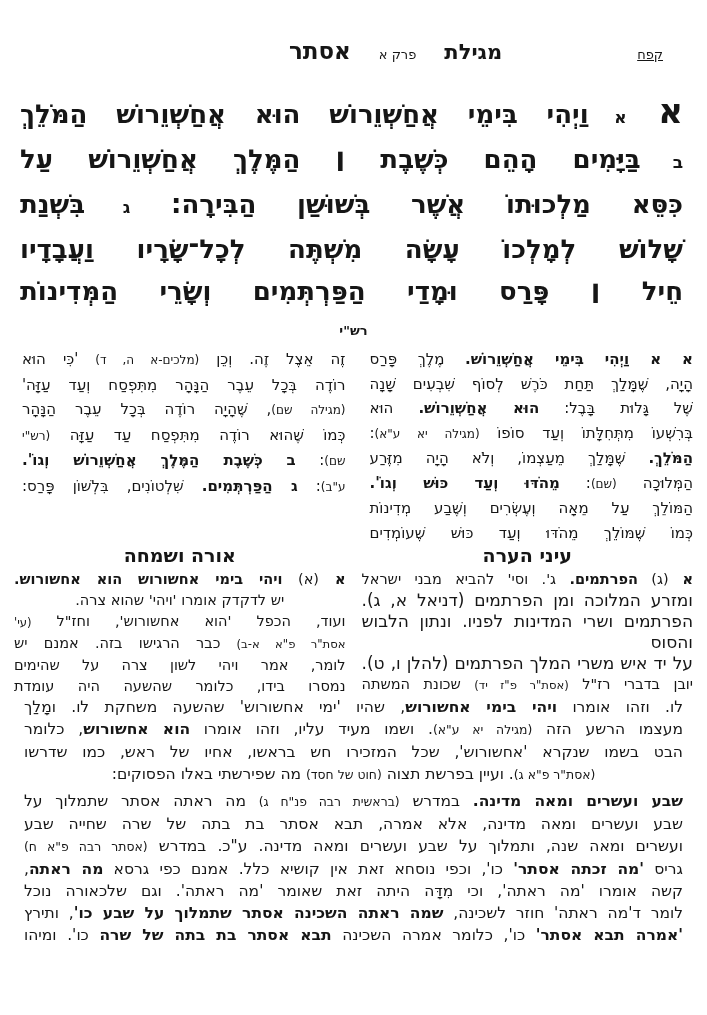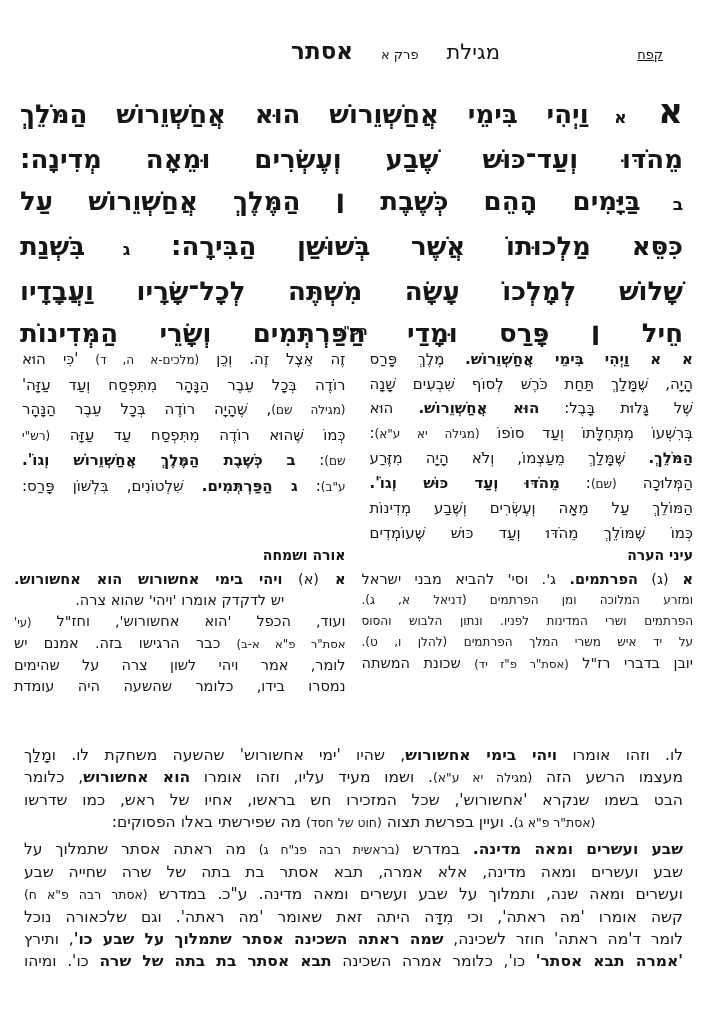--- a/index.html
+++ b/index.html
@@ -5,44 +5,44 @@
   html,body { margin:0; padding:0; background:#e8e8e8; }
   .page {
     position:relative; width:707px; height:1015px; margin:0 auto;
     background:#ffffff; color:#161616; direction:rtl; overflow:hidden;
     font-family:"DejaVu Sans", sans-serif;
   }
   
   .header { position:absolute; top:38px; left:0; right:0; height:30px; }
   .pagenum { position:absolute; right:44px; top:9px; font-size:13px;text-decoration:underline; }
   .hdr-group { display:flex; justify-content:center; align-items:baseline; gap:28px; transform:translateX(42px); }
-  .hdr-book  { font-size:21px; font-weight:normal; }
+  .hdr-book  { font-size:21px; font-weight:bold; }
   .hdr-chap  { font-size:13px; }
   .hdr-sefer { font-size:23px; font-weight:bold; }
   
   .verses { position:absolute; top:90px; right:24px; left:20px; }
   .vline {
     font-size:26px; font-weight:bold; line-height:42px;
     text-align:justify; text-align-last:justify;
   }
   .vline .ch { font-size:34px; }
   .vline .vn { font-size:17px; }
   
   .rashi-label { position:absolute; top:323px; left:0; right:0; text-align:center; font-size:13px; font-weight:bold; }
   .cols { position:absolute; right:14px; left:14px; display:flex; gap:16px; }
   .cols.rashi { top:347px; }
   .col { flex:1 1 0; min-width:0; }
   .rline { font-size:15px; line-height:24.5px; text-align:justify; text-align-last:justify;margin-left:8px; }
   
   .cols.lower { top:546px; }
-  .com-header { font-weight:bold; font-size:14px; line-height:19px; margin-bottom:4px; }
+  .com-header { text-align:center; font-weight:bold; font-size:19px; line-height:19px; margin-bottom:4px; }
   .cline { font-size:14.5px; line-height:21px; text-align:justify; text-align-last:justify; }
-  .sm-line { font-size:12px; }
+  .sm-line { font-size:17px; }
   
-  .fullpara { position:absolute; right:24px; left:24px;margin-top:48px; }
+  .fullpara { position:absolute; right:24px; left:24px; }
   .fullpara.cont { top:696px; }
   .fullpara.bottom { top:790px; }
   .pline { font-size:15.5px; line-height:22px; text-align:justify; text-align-last:justify; }
   
   .b { font-weight:bold; }
   .sm { font-size:0.8em;text-align:center; }
   .center { text-align:center; text-align-last:center; }
 </style>
 </head>
 <body>
@@ -53,21 +53,20 @@
     <span class="pagenum">קפח</span>
     <div class="hdr-group">
       <span class="hdr-book">מגילת</span>
       <span class="hdr-chap">פרק א</span>
       <span class="hdr-sefer">אסתר</span>
     </div>
   </div>
 
   <section class="verses">
     <div class="vline"><span class="ch">א </span><span class="vn">א </span>וַיְהִי בִּימֵי אֲחַשְׁוֵרוֹשׁ הוּא אֲחַשְׁוֵרוֹשׁ הַמֹּלֵךְ</div>
-    <div class="vline">מֵהֹדּוּ וְעַד־כּוּשׁ שֶׁבַע וְעֶשְׂרִים וּמֵאָה מְדִינָה:</div>
     <div class="vline"><span class="vn">ב </span>בַּיָּמִים הָהֵם כְּשֶׁבֶת ׀ הַמֶּלֶךְ אֲחַשְׁוֵרוֹשׁ עַל</div>
     <div class="vline">כִּסֵּא מַלְכוּתוֹ אֲשֶׁר בְּשׁוּשַׁן הַבִּירָה: <span class="vn">ג </span>בִּשְׁנַת</div>
     <div class="vline">שָׁלוֹשׁ לְמָלְכוֹ עָשָׂה מִשְׁתֶּה לְכָל־שָׂרָיו וַעֲבָדָיו</div>
     <div class="vline">חֵיל ׀ פָּרַס וּמָדַי הַפַּרְתְּמִים וְשָׂרֵי הַמְּדִינוֹת</div>
   </section>
 
   <div class="rashi-label">רש"י</div>
 
   <section class="cols rashi">
     <div class="col">
@@ -114,18 +113,19 @@
     <div class="pline">לו. וזהו אומרו <span class="b">ויהי בימי אחשורוש</span>, שהיו 'ימי אחשורוש' שהשעה משחקת לו. ומָלַך</div>
     <div class="pline">מעצמו הרשע הזה <span class="sm">(מגילה יא ע"א)</span>. ושמו מעיד עליו, וזהו אומרו <span class="b">הוא אחשורוש</span>, כלומר</div>
     <div class="pline">הבט בשמו שנקרא 'אחשורוש', שכל המזכירו חש בראשו, אחיו של ראש, כמו שדרשו</div>
     <div class="pline center"><span class="sm">(אסת"ר פ"א ג)</span>. ועיין בפרשת תצוה <span class="sm">(חוט של חסד)</span> מה שפירשתי באלו הפסוקים:</div>
   </section>
 
   <section class="fullpara bottom">
     <div class="pline"><span class="b">שבע ועשרים ומאה מדינה.</span> במדרש <span class="sm">(בראשית רבה פנ"ח ג)</span> מה ראתה אסתר שתמלוך על</div>
     <div class="pline">שבע ועשרים ומאה מדינה, אלא אמרה, תבא אסתר בת בתה של שרה שחייה שבע</div>
     <div class="pline">ועשרים ומאה שנה, ותמלוך על שבע ועשרים ומאה מדינה. ע"כ. במדרש <span class="sm">(אסתר רבה פ"א ח)</span></div>
+    <div class="pline">גריס <span class="b">'מה זכתה אסתר'</span> כו', וכפי נוסחא זאת אין קושיא כלל. אמנם כפי גרסא <span class="b">מה ראתה</span>,</div>
     <div class="pline">קשה אומרו 'מה ראתה', וכי מִדָּה היתה זאת שאומר 'מה ראתה'. וגם שלכאורה נוכל</div>
     <div class="pline">לומר ד'מה ראתה' חוזר לשכינה, <span class="b">שמה ראתה השכינה אסתר שתמלוך על שבע כו'</span>, ותירץ</div>
     <div class="pline"><span class="b">'אמרה תבא אסתר'</span> כו', כלומר אמרה השכינה <span class="b">תבא אסתר בת בתה של שרה</span> כו'. ומיהו</div>
   </section>
 
 </div>
 
 </body></html>

